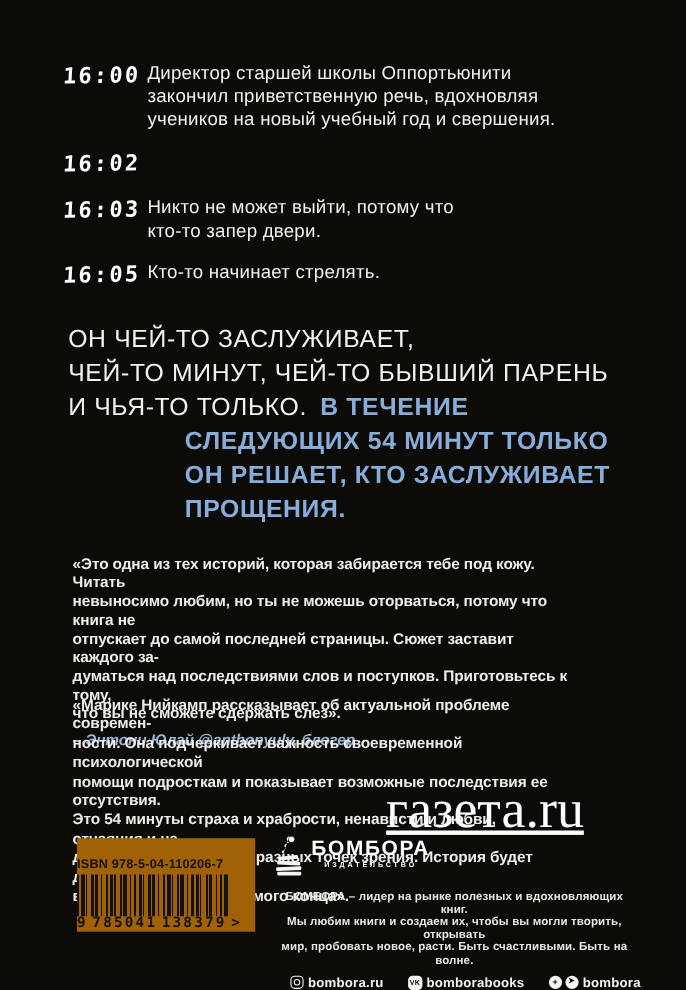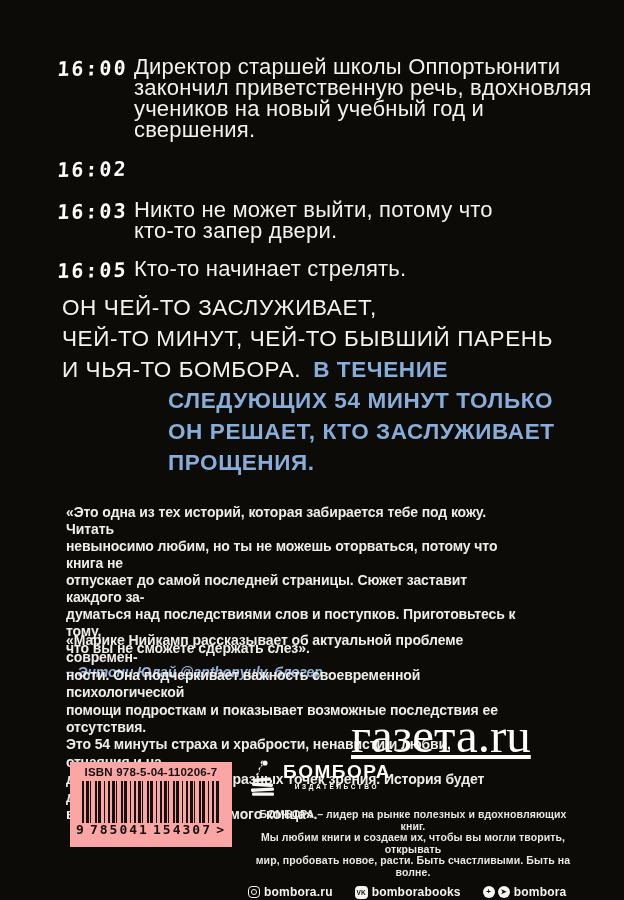--- a/index.html
+++ b/index.html
@@ -16,21 +16,21 @@
   .tl-entry { display:flex; align-items:flex-start; margin-bottom:17px; }
   .tl-time {
     flex:0 0 76px;
     font-family:"DejaVu Sans Mono", monospace;
     font-size:20px; font-weight:bold; color:#FFFFFF;
     letter-spacing:2px;
     transform:skewX(-4deg) rotate(-1deg);
     transform-origin:left top;
     padding-top:1px;
   }
-  .tl-text { font-size:22px; line-height:21px; letter-spacing:0.2px; color:#F3F1EE; }
+  .tl-text { font-size:17px; line-height:21px; letter-spacing:0.2px; color:#F3F1EE; }
 
   
   .tagline { position:absolute; top:292px; left:62px; width:520px;
     font-size:22.5px; line-height:31px; letter-spacing:0.6px; color:#F3F2EF; }
   .tag-line { white-space:nowrap; }
   .blue { color:#87ADDB; font-weight:bold; }
   .tag-blue-inline { margin-left:12px; }
   .tag-blue-block { margin-left:106px; }
 
   
@@ -46,23 +46,23 @@
   
   .gazeta {
     position:absolute; top:711px; left:351px;
     font-family:"Liberation Serif", serif;
     font-size:49px; line-height:50px; color:#FDFDFC; letter-spacing:0px;text-decoration:underline;
   }
 
   
   .isbn-panel {
     position:absolute; left:70px; top:762px; width:162px; height:85px;
-    background:#fca5a5; color:#141210;
-    display:flex; flex-direction:column; align-items:center;
-    padding-top:4px; box-sizing:border-box;
+    background:#a16207; color:#141210;
+    display:flex; flex-direction:column; 
+    padding-top:18px; box-sizing:border-box;
   }
   .isbn-label { font-size:11.5px; font-weight:bold; letter-spacing:0.2px; }
   .barcode-bars {
     margin-top:3px; width:138px; height:42px;
     background:
       repeating-linear-gradient(90deg,
         #141210 0 2px, transparent 2px 4px,
         #141210 4px 7px, transparent 7px 8px,
         #141210 8px 9px, transparent 9px 13px,
         #141210 13px 15px, transparent 15px 16px,
@@ -76,21 +76,21 @@
     font-size:13px; font-weight:bold; letter-spacing:2px;
   }
 
   
   .publisher { position:absolute; left:248px; top:759px; width:330px;text-align:center; }
   .pub-logo-row { display:flex; align-items:flex-start; }
   .pub-logo-icon { flex:0 0 30px; margin-right:5px; }
   .pub-name { font-size:19px; font-weight:bold; letter-spacing:1.5px; color:#FFFFFF; line-height:20px; margin-top:3px; }
   .pub-subtitle { font-size:6.5px; font-weight:bold; letter-spacing:2.6px; color:#FFFFFF; margin-top:1px; }
   .pub-desc { margin-top:8px; font-size:10.5px; line-height:11.5px; font-weight:600; letter-spacing:0.1px; color:#E9E7E3; }
-  .socials { margin-top:7px; display:flex; align-items:center; gap:22px; }
+  .socials { margin-top:7px; display:flex; align-items:center; gap:22px;margin-left:16px; }
   .social-item { display:flex; align-items:center; gap:4px;
     font-size:12px; font-weight:bold; letter-spacing:0.2px; color:#F6F5F2; }
   .ic-sq {
     width:12px; height:12px; border:1.6px solid #F6F5F2; border-radius:4px;
     position:relative; box-sizing:border-box;
   }
   .ic-sq::after {
     content:""; position:absolute; left:2px; top:2px; width:4px; height:4px;
     border:1.4px solid #F6F5F2; border-radius:50%;
   }
@@ -129,21 +129,21 @@
     </div>
     <div class="tl-entry">
       <div class="tl-time">16:05</div>
       <div class="tl-text pre">Кто-то начинает стрелять.</div>
     </div>
   </div>
 
   <div class="tagline">
     <div class="tag-line">ОН ЧЕЙ-ТО ЗАСЛУЖИВАЕТ,</div>
     <div class="tag-line">ЧЕЙ-ТО МИНУТ, ЧЕЙ-ТО БЫВШИЙ ПАРЕНЬ</div>
-    <div class="tag-line"><span>И ЧЬЯ-ТО БОМБОРА.</span><span class="blue tag-blue-inline">В ТЕЧЕНИЕ</span></div>
+    <div class="tag-line"><span>И ЧЬЯ-ТО ТОЛЬКО.</span><span class="blue tag-blue-inline">В ТЕЧЕНИЕ</span></div>
     <div class="blue tag-blue-block pre">СЛЕДУЮЩИХ 54 МИНУТ ТОЛЬКО
 ОН РЕШАЕТ, КТО ЗАСЛУЖИВАЕТ
 ПРОЩЕНИЯ.</div>
   </div>
 
   <div class="review review-1">
     <div class="pre">«Это одна из тех историй, которая забирается тебе под кожу. Читать
 невыносимо любим, но ты не можешь оторваться, потому что книга не
 отпускает до самой последней страницы. Сюжет заставит каждого за-
 думаться над последствиями слов и поступков. Приготовьтесь к тому,
@@ -161,21 +161,21 @@
   </div>
 
   <div class="gazeta">газета.ru</div>
 
   <div class="isbn-panel">
     <div class="isbn-label">ISBN 978-5-04-110206-7</div>
     <div class="barcode-bars"></div>
     <div class="barcode-digits">
       <span>9</span>
       <span>785041</span>
-      <span>154307</span>
+      <span>138379</span>
       <span>&gt;</span>
     </div>
   </div>
 
   <div class="publisher">
     <div class="pub-logo-row">
       <div class="pub-logo-icon">
         <svg width="28" height="38" viewBox="0 0 28 38">
           <path d="M14 1 C10 3 12 6 14 7 C10 8 8 10 11 12 L9 14 C6 15 7 17 10 17 L8 19 Z" fill="#F6F5F2"></path>
           <circle cx="16" cy="4" r="2.6" fill="#F6F5F2"></circle>

